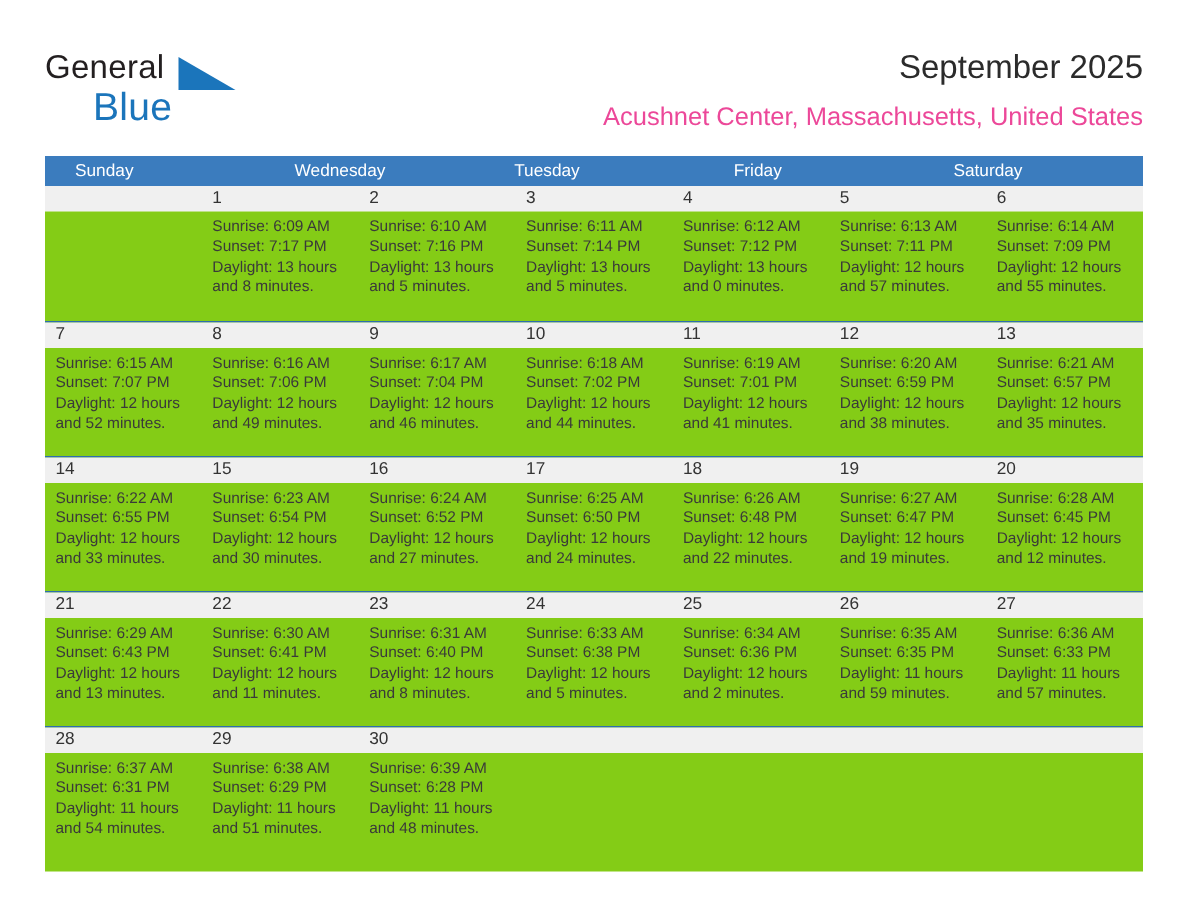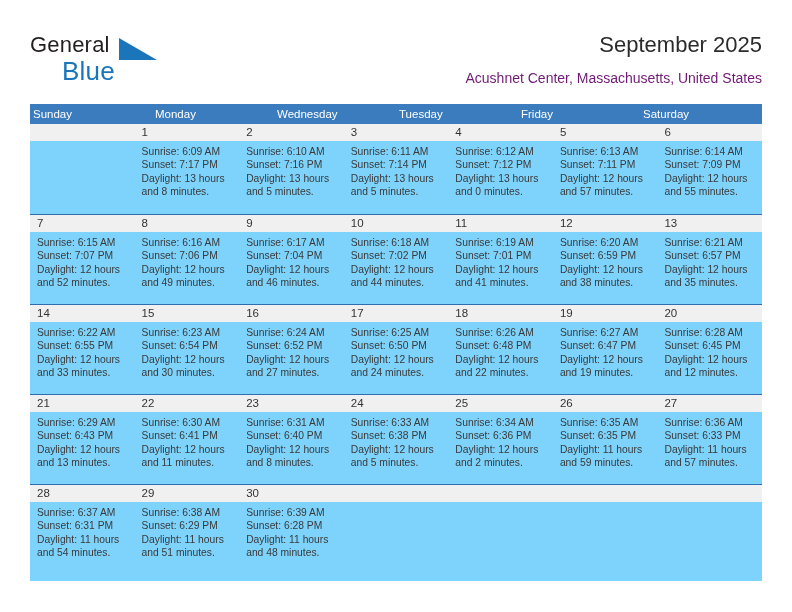--- a/index.html
+++ b/index.html
@@ -56,22 +56,22 @@
     text-align: right;
   }
   .month-title {
     font-size: 22px;
     color: #2b2b2b;
     line-height: 34px;
     white-space: nowrap;
   }
   .location {
     margin-top: 7px;
-    font-size: 14px;
-    color: #701a75;
+    font-size: 17px;
+    color: #ec4899;
     line-height: 18px;
     white-space: nowrap;
   }
 
   
   .calendar {
     position: absolute;
     left: 30px; top: 104px;
     width: 732px;
   }
@@ -79,21 +79,21 @@
     display: flex;
     width: 732px;
     height: 20px;
     background: #3b7cbe;
   }
   .dow {
     flex: 1 1 0;
     color: #ffffff;
     font-size: 11.5px;
     line-height: 20px;
-    padding-left: 3px;
+    padding-left: 20px;
     white-space: nowrap;
     overflow: hidden;
   }
 
   .week {
     width: 732px;
     position: relative;
     border-top: 1.2px solid #2e6daf;
     height: 90px;
   }
@@ -101,21 +101,21 @@
   .week .daterow {
     display: flex;
     width: 732px;
     height: 17px;
     background: #f0f0f0;
   }
   .week .bodyrow {
     display: flex;
     width: 732px;
     height: 79px;
-    background: #7dd3fc;
+    background: #84cc16;
   }
   .dnum {
     flex: 1 1 0;
     font-size: 11.5px;
     color: #333333;
     line-height: 17px;
     padding-left: 7px;
   }
   .cell {
     flex: 1 1 0;
@@ -143,21 +143,20 @@
     <div class="title-block">
       <div class="month-title">September 2025</div>
       <div class="location">Acushnet Center, Massachusetts, United States</div>
     </div>
 
   </div>
 
   <div class="calendar">
     <div class="dow-row">
         <div class="dow">Sunday</div>
-        <div class="dow">Monday</div>
         <div class="dow">Wednesday</div>
         <div class="dow">Tuesday</div>
         <div class="dow">Friday</div>
         <div class="dow">Saturday</div>
       </div>
     <div id="weeks-container">
         <div class="week">
           <div class="daterow">
             <div class="dnum"></div>
             <div class="dnum">1</div>

